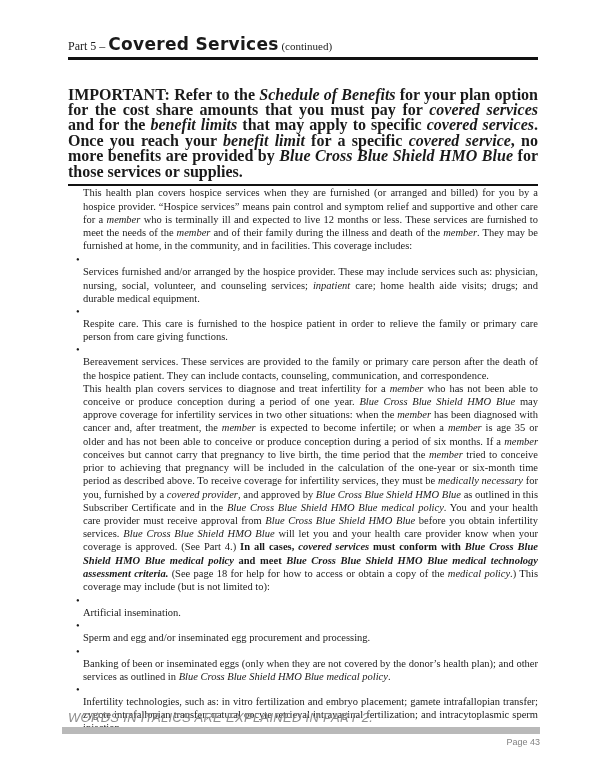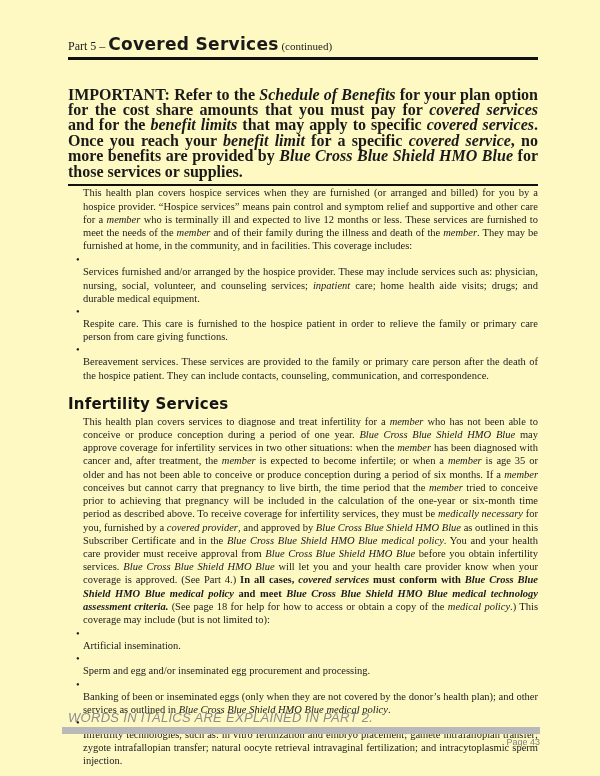--- a/index.html
+++ b/index.html
@@ -1,20 +1,20 @@
 <!DOCTYPE html>
 <html><head>
 <meta charset="utf-8">
 <style>
   html,body{margin:0;padding:0;background:#e8e8e8;}
   .page{
     position:relative;
     width:600px;height:776px;
     margin:0 auto;
-    background:#fef9c3;
+    background:#ffffff;
     box-sizing:border-box;
     padding:34px 62px 0 68px;
     overflow:hidden;
     font-family:"Liberation Serif","DejaVu Serif",serif;
     color:#1a1a1a;
   }
   .it{font-style:italic;}
   .bd{font-weight:bold;}
   
   .hdr{white-space:nowrap;}
@@ -92,21 +92,20 @@
         <div class="btext"><span>Respite care. This care is furnished to the hospice patient in order to relieve the family or primary care person from care giving functions.</span></div>
       </div>
       <div class="bullet">
         <span class="dot">•</span>
         <div class="btext"><span>Bereavement services. These services are provided to the family or primary care person after the death of the hospice patient. They can include contacts, counseling, communication, and correspondence.</span></div>
       </div>
     </div>
   </section>
 
   <section>
-    <h2 class="sec">Infertility Services</h2>
     <p class="body"><span>This health plan covers services to diagnose and treat infertility for a </span><span class="it">member</span><span> who has not been able to conceive or produce conception during a period of one year. </span><span class="it">Blue Cross Blue Shield HMO Blue</span><span> may approve coverage for infertility services in two other situations: when the </span><span class="it">member</span><span> has been diagnosed with cancer and, after treatment, the </span><span class="it">member</span><span> is expected to become infertile; or when a </span><span class="it">member</span><span> is age 35 or older and has not been able to conceive or produce conception during a period of six months. If a </span><span class="it">member</span><span> conceives but cannot carry that pregnancy to live birth, the time period that the </span><span class="it">member</span><span> tried to conceive prior to achieving that pregnancy will be included in the calculation of the one-year or six-month time period as described above. To receive coverage for infertility services, they must be </span><span class="it">medically necessary</span><span> for you, furnished by a </span><span class="it">covered provider</span><span>, and approved by </span><span class="it">Blue Cross Blue Shield HMO Blue</span><span> as outlined in this Subscriber Certificate and in the </span><span class="it">Blue Cross Blue Shield HMO Blue medical policy</span><span>. You and your health care provider must receive approval from </span><span class="it">Blue Cross Blue Shield HMO Blue</span><span> before you obtain infertility services. </span><span class="it">Blue Cross Blue Shield HMO Blue</span><span> will let you and your health care provider know when your coverage is approved. (See Part 4.) </span><span class="bd">In all cases, </span><span class="it bd">covered services</span><span class="bd"> must conform with </span><span class="it bd">Blue Cross Blue Shield HMO Blue medical policy</span><span class="bd"> and meet </span><span class="it bd">Blue Cross Blue Shield HMO Blue medical technology assessment criteria.</span><span> (See page 18 for help for how to access or obtain a copy of the </span><span class="it">medical policy</span><span>.) This coverage may include (but is not limited to):</span></p>
     <div class="blist">
       <div class="bullet">
         <span class="dot">•</span>
         <div class="btext"><span>Artificial insemination.</span></div>
       </div>
       <div class="bullet">
         <span class="dot">•</span>
         <div class="btext"><span>Sperm and egg and/or inseminated egg procurement and processing.</span></div>
       </div>

